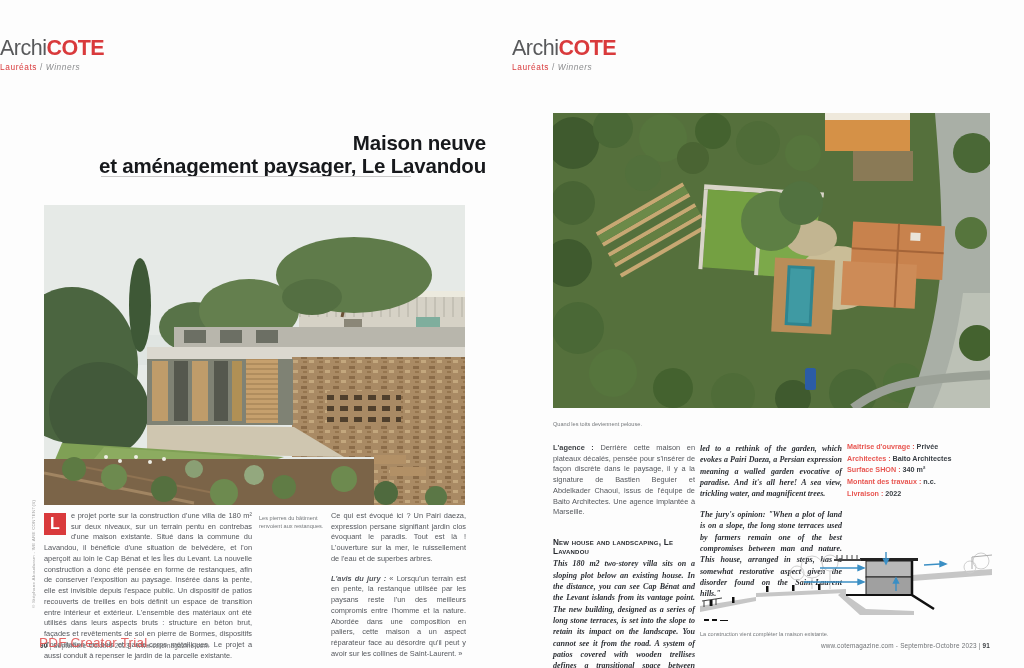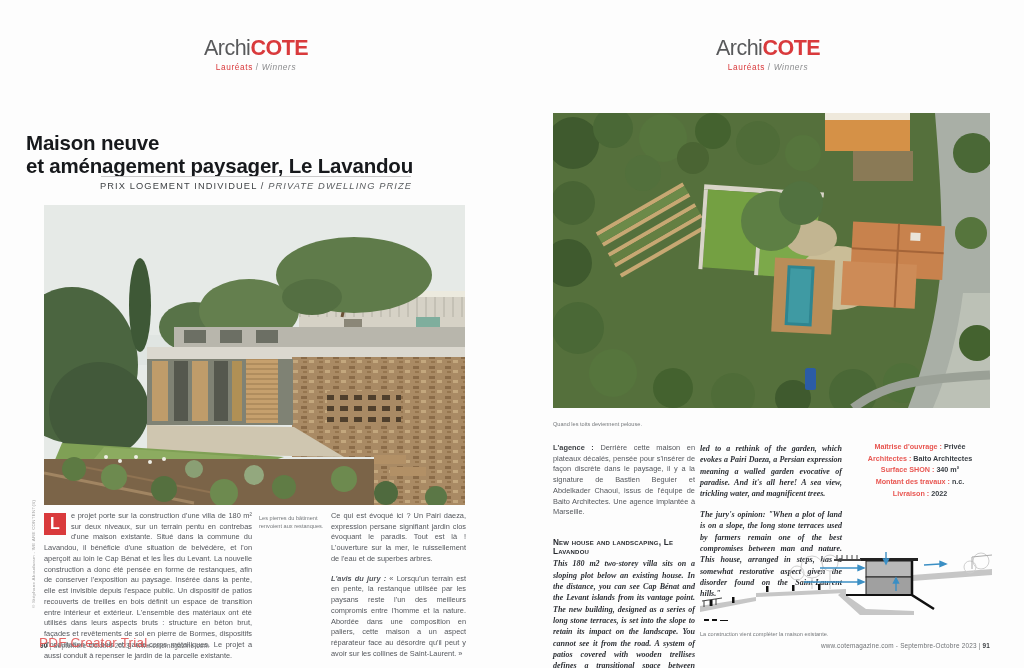--- a/index.html
+++ b/index.html
@@ -2,29 +2,29 @@
 <html><head>
 <meta charset="utf-8">
 <style>
   html,body{margin:0;padding:0;background:#ffffff;}
   .spread{position:relative;width:1024px;height:668px;background:#fdfdfd;overflow:hidden;
           font-family:"Liberation Sans",sans-serif;}
   .page{position:absolute;top:0;height:668px;width:512px;}
   .page.left{left:0;} .page.right{left:512px;}
 
   
-  .logo{position:absolute;top:38px;left:0;width:512px;text-align:center;line-height:1;}
+  .logo{position:absolute;top:38px;left:0;width:512px;text-align:left;line-height:1;}
   .logo .archi{font-size:21.5px;color:#58595b;letter-spacing:-0.5px;}
   .logo .cote{font-size:21.5px;font-weight:bold;color:#d93a3c;letter-spacing:-0.5px;}
   .logo .tagline{margin-top:3px;font-size:8.3px;letter-spacing:0.6px;color:#8a8b8d;}
   .logo .laureats{color:#d93a3c;}
   .logo .winners{font-style:italic;color:#8a8b8d;}
 
   
-  .title{position:absolute;top:118px;left:26px;width:460px;text-align:left;
+  .title{position:absolute;top:118px;left:26px;width:460px;text-align:right;
          font-size:20.5px;font-weight:bold;color:#17191c;line-height:1.12;letter-spacing:-0.2px;}
   .prize-rule{position:absolute;top:176px;left:101px;width:310px;border-top:1px solid #c9c9c9;}
   .prize{position:absolute;top:181px;left:26px;width:460px;text-align:center;
          font-size:9.3px;letter-spacing:1.1px;color:#3f4245;}
   .prize .en{font-style:italic;color:#595c5f;}
 
   
   .photo-main{position:absolute;top:205px;left:44px;width:421px;height:300px;margin:0;overflow:hidden;}
   .photo-aerial{position:absolute;top:113px;left:41px;width:437px;height:295px;margin:0;overflow:hidden;}
   .photo-credit{position:absolute;left:31px;top:608px;transform:rotate(-90deg);transform-origin:0 0;
@@ -37,21 +37,21 @@
   .col-right{top:511px;left:331px;width:135px;}
   .dropcap{float:left;width:22px;height:22px;background:#d93a3c;color:#fff;font-weight:bold;
            font-size:16px;line-height:22px;text-align:center;margin:2px 5px 0 0;}
   .jury-label-fr{font-weight:bold;font-style:italic;}
   .gap{height:9px;}
 
   
   .rcol{position:absolute;text-align:justify;}
   .rcol1{top:443px;left:41px;width:142px;}
   .rcol2{top:443px;left:188px;width:142px;}
-  .rcol3{top:443px;left:335px;width:146px;text-align:center;}
+  .rcol3{top:443px;left:335px;width:146px;text-align:left;}
   .fr-body{font-size:7.4px;line-height:1.45;color:#54575c;}
   .fr-label{font-weight:bold;color:#3f4246;}
   .en-head{font-family:"Liberation Sans",sans-serif;font-variant:small-caps;font-weight:bold;
            font-size:8.2px;letter-spacing:0.2px;color:#26292e;margin:20px 0 2px 0;text-align:left;}
   .en-body{font-family:"Liberation Serif",serif;font-style:italic;font-weight:600;
            font-size:8px;line-height:1.42;color:#2c2f34;}
   .en-jury-label{font-weight:bold;}
   .caption{position:absolute;font-size:5.6px;color:#76797c;}
   .caption-aerial{top:421px;left:41px;}
   .caption-drawing{top:631px;left:188px;}
@@ -83,23 +83,20 @@
     <header class="logo">
       <div><span class="archi">Archi</span><span class="cote">COTE</span></div>
       <div class="tagline"><span class="laureats">Lauréats</span><span> / </span><span class="winners">Winners</span></div>
     </header>
 
     <h1 class="title">
       <span>Maison neuve</span><br>
       <span>et aménagement paysager, Le Lavandou</span>
     </h1>
     <div class="prize-rule"></div>
-    <div class="prize">
-      <span>PRIX LOGEMENT INDIVIDUEL </span><span>/ </span><span class="en">PRIVATE DWELLING PRIZE</span>
-    </div>
 
     <figure class="photo-main">
       <svg width="421" height="300" viewBox="0 0 421 300">
         <defs>
           <pattern id="rail" width="9" height="20" patternUnits="userSpaceOnUse">
             <line x1="4" y1="0" x2="4" y2="20" stroke="#b9b5a9" stroke-width="1.2"></line>
           </pattern>
           <pattern id="stone" width="16" height="10" patternUnits="userSpaceOnUse">
             <rect width="16" height="10" fill="#a98a64"></rect>
             <rect x="1" y="1" width="6" height="3" fill="#8a6b48"></rect>

